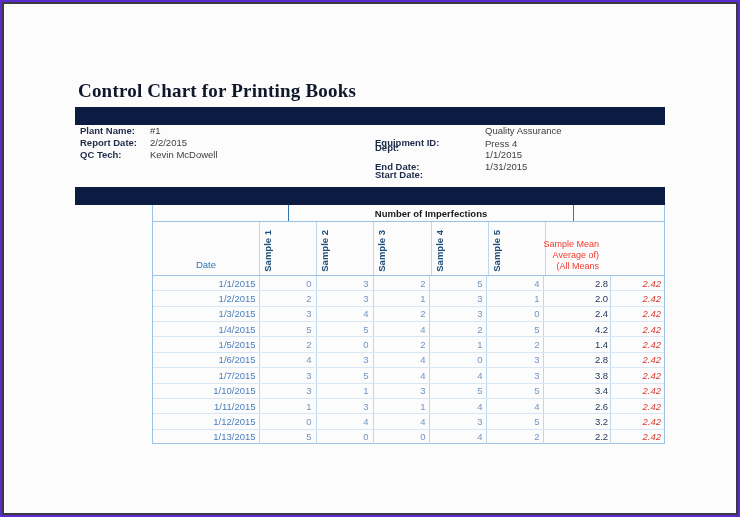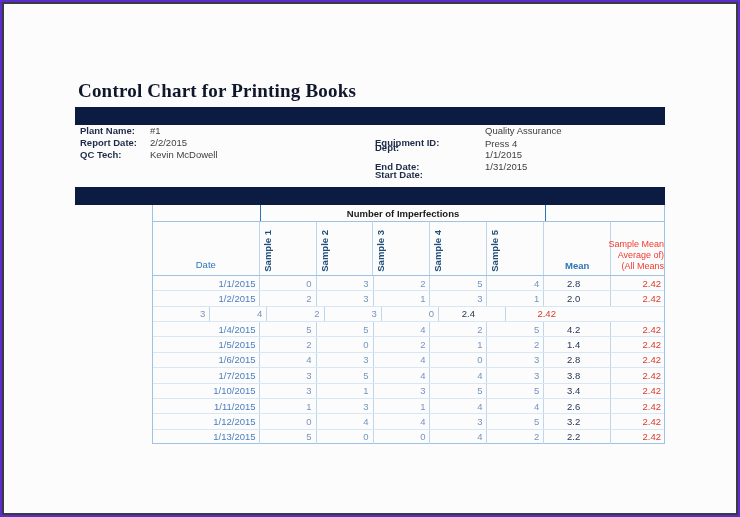--- a/index.html
+++ b/index.html
@@ -26,21 +26,21 @@
   .field { position:absolute; font-size:9.5px; line-height:12px; white-space:nowrap; }
   .flabel { font-weight:bold; color:#1e2b48; }
   .fvalue { color:#404040; }
 
   
   .ctable {
     position:absolute; left:148px; top:201px; width:513px; height:239px;
     border-left:1px solid #9cc2e5; border-right:1px solid #9cc2e5;
     border-bottom:1px solid #9cc2e5; font-size:9.5px;
   }
-  .rowA { display:flex; height:17px; border-bottom:1px solid #9cc2e5; }
+  .rowA { display:flex; height:17px; border-bottom:1px solid #9cc2e5;gap:28px; }
   .rowA .spacer-date { width:107px; }
   .rowA .imperf {
     width:286px; border-left:1px solid #2e75b6; border-right:1px solid #2e75b6;
     display:flex; align-items:center; justify-content:center;
     font-weight:bold; color:#1a1a1a; font-size:9.5px;
   }
   .rowA .spacer-right { flex:1; }
 
   .rowB { display:flex; height:54px; border-bottom:1px solid #9cc2e5; }
   .rowB > div { border-right:1px solid #bdd7ee; position:relative; }
@@ -58,24 +58,24 @@
   .hsmean { width:53px; display:flex; align-items:flex-end; justify-content:flex-end;
             padding-bottom:3px; }
   .hsmean .smean-lines { color:#f03a2e; font-size:9px; line-height:11px;
             text-align:right; white-space:nowrap; direction:rtl; }
 
   .tbody { display:flex; flex-direction:column; height:168px; }
   .tr { flex:1; display:flex; border-bottom:1px solid #d9e6f4; }
   .tr:last-child { border-bottom:none; }
   .td { border-right:1px solid #bdd7ee; display:flex; align-items:center;
         justify-content:flex-end; overflow:hidden; }
-  .td:last-child { border-right:none; }
+  .td:last-child { border-right:none;font-style:italic; }
   .td.date  { width:107px; color:#4a7ebd; padding-right:3px; }
   .td.snum  { width:57.2px; color:#7295c2; padding-right:4px; }
-  .td.mean  { width:67px; color:#1f3353; padding-right:30px; }
+  .td.mean  { width:67px; color:#1f3353; padding-right:2px; }
   .td.smean { width:53px; color:#d93b2f; padding-right:3px; }
 </style>
 </head>
 <body>
 
 <div class="page">
   <div class="frame-outer"></div>
   <div class="inner">
 
     <div class="title">Control Chart for Printing Books</div>
@@ -118,21 +118,20 @@
           </div>
         <div class="hsample">
             <span class="vtext">Sample 3</span>
           </div>
         <div class="hsample">
             <span class="vtext">Sample 4</span>
           </div>
         <div class="hsample">
             <span class="vtext">Sample 5</span>
           </div>
-        <div class="hmean">Mean</div>
         <div class="hsmean">
           <div class="smean-lines">
             <div>Sample Mean</div>
             <div>(Average of</div>
             <div>All Means)</div>
           </div>
         </div>
       </div>
 
       <div class="tbody">
@@ -153,20 +152,21 @@
           <div class="td snum">2</div>
           <div class="td snum">3</div>
           <div class="td snum">1</div>
           <div class="td snum">3</div>
           <div class="td snum">1</div>
           <div class="td mean">2.0</div>
           <div class="td smean">2.42</div>
         </div>
 
         <div class="tr">
+          <div class="td date">1/3/2015</div>
           <div class="td snum">3</div>
           <div class="td snum">4</div>
           <div class="td snum">2</div>
           <div class="td snum">3</div>
           <div class="td snum">0</div>
           <div class="td mean">2.4</div>
           <div class="td smean">2.42</div>
         </div>
 
         <div class="tr">

